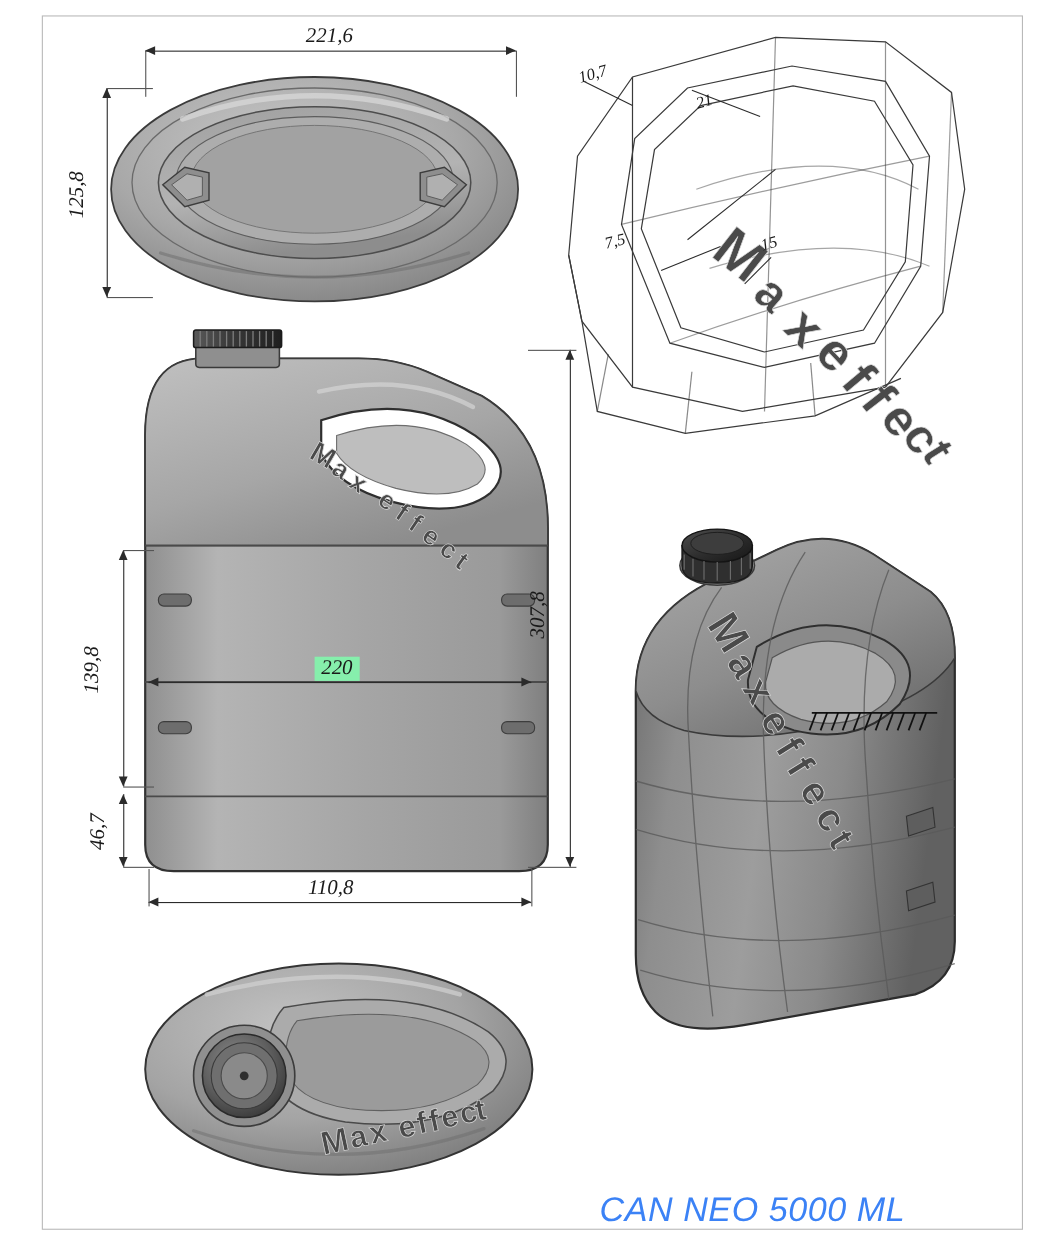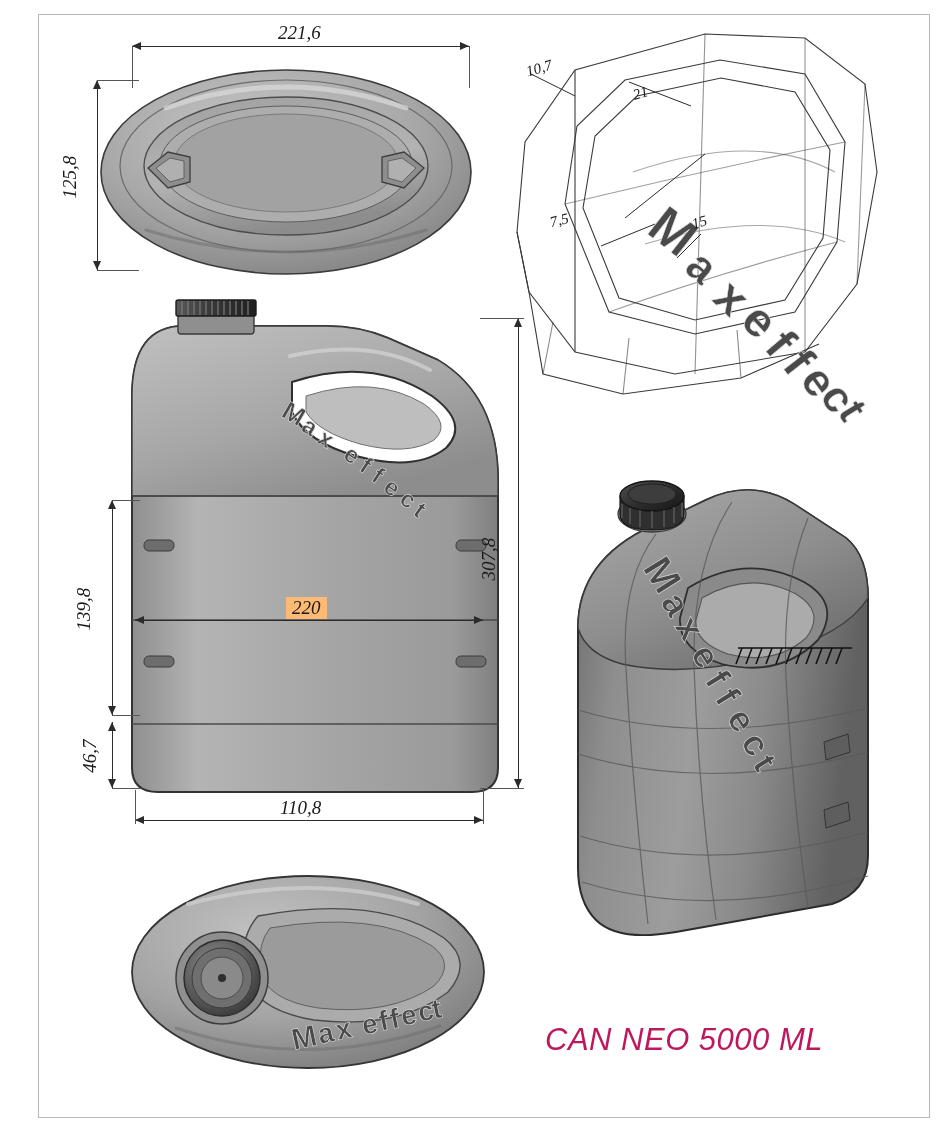--- a/index.html
+++ b/index.html
@@ -53,26 +53,26 @@
     width: 0; height: 0;
   }
   .arrow-l { border-top: 4px solid transparent; border-bottom: 4px solid transparent; border-right: 9px solid #2b2b2b; }
   .arrow-r { border-top: 4px solid transparent; border-bottom: 4px solid transparent; border-left: 9px solid #2b2b2b; }
   .arrow-u { border-left: 4px solid transparent; border-right: 4px solid transparent; border-bottom: 9px solid #2b2b2b; }
   .arrow-d { border-left: 4px solid transparent; border-right: 4px solid transparent; border-top: 9px solid #2b2b2b; }
 
   .caption {
     position: absolute;
     left: 545px;
-    top: 1022px;
+    top: 1082px;
     font-family: "Liberation Sans", sans-serif;
     font-style: italic;
     font-size: 31px;
     letter-spacing: 0.5px;
-    color: #be185d;
+    color: #3b82f6;
     white-space: nowrap;
   }
   .view { position: absolute; }
   svg { display: block; overflow: visible; }
   .emboss {
     font-family: "Liberation Sans", sans-serif;
     font-weight: bold;
     fill: #4a4a4a;
     stroke: #dcdcdc;
     stroke-width: 0.6px;
@@ -274,21 +274,21 @@
 
   <div class="line vline" style="left:112px; top:722px; height:66px;"></div>
   <div class="arrow-u" style="left:108px; top:722px;"></div>
   <div class="arrow-d" style="left:108px; top:779px;"></div>
   <div class="line hline thin" style="left:112px; top:788px; width:28px;"></div>
   <div class="dim-text vert" style="left:73px; top:745px;">46,7</div>
 
   <div class="line hline" style="left:135px; top:620px; width:348px;"></div>
   <div class="arrow-l" style="left:135px; top:616px;"></div>
   <div class="arrow-r" style="left:474px; top:616px;"></div>
-  <div class="dim-text" style="left:286px; top:597px; background:#fdba74; padding:0 6px;">220</div>
+  <div class="dim-text" style="left:286px; top:597px; background:#86efac; padding:0 6px;">220</div>
 
   <div class="line hline" style="left:135px; top:820px; width:348px;"></div>
   <div class="arrow-l" style="left:135px; top:816px;"></div>
   <div class="arrow-r" style="left:474px; top:816px;"></div>
   <div class="line vline thin" style="left:135px; top:790px; height:34px;"></div>
   <div class="line vline thin" style="left:483px; top:790px; height:34px;"></div>
   <div class="dim-text" style="left:280px; top:797px;">110,8</div>
 
   <div class="view" style="left:556px; top:452px;">
     <svg width="330" height="510" viewBox="0 0 330 510">

